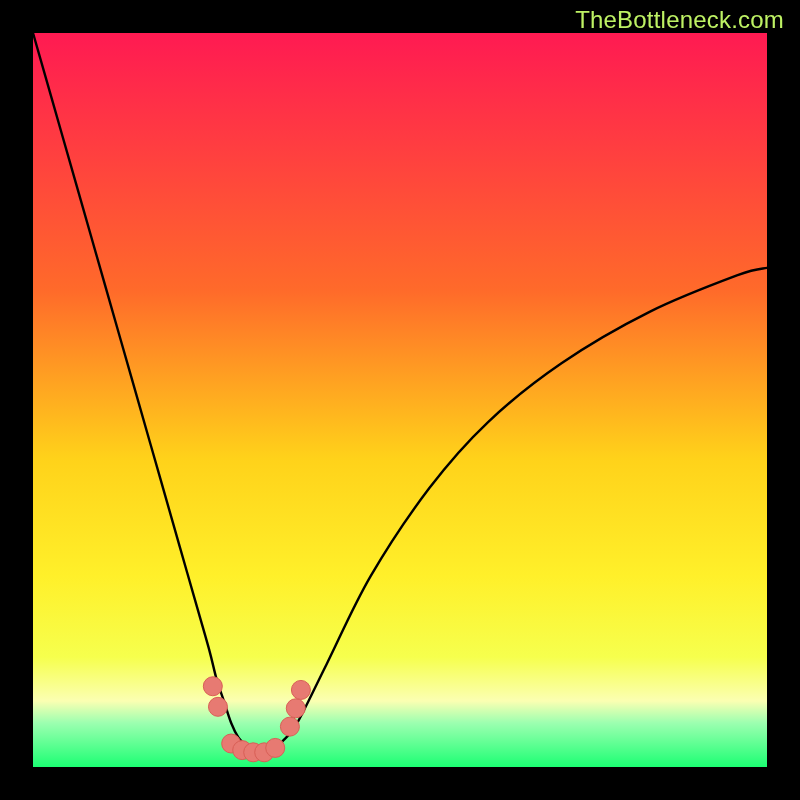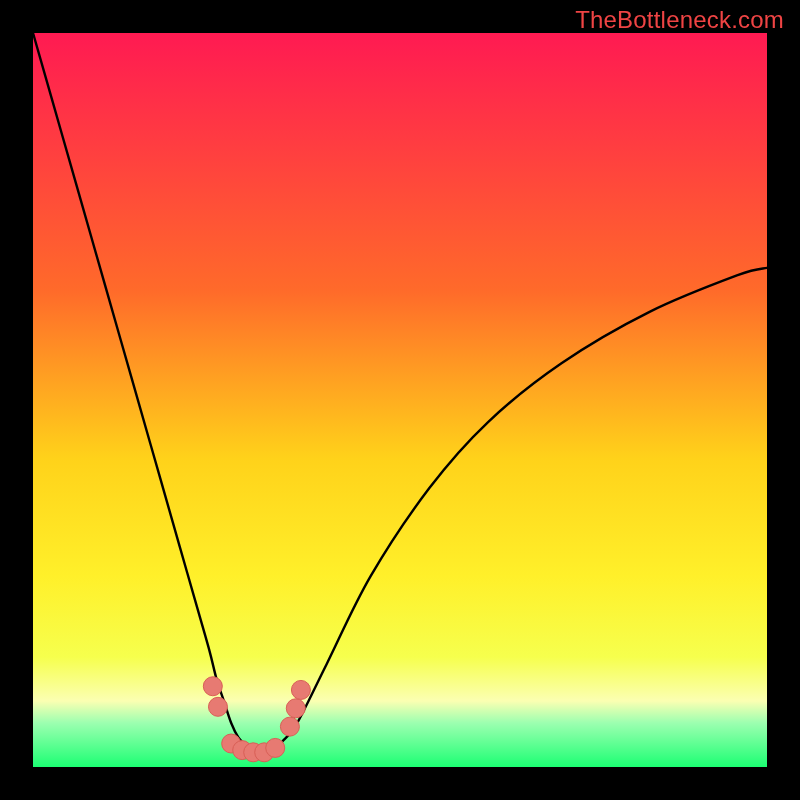--- a/index.html
+++ b/index.html
@@ -15,21 +15,21 @@
     width: 800px;
     height: 800px;
     background: #000;
   }
   .watermark {
     position: absolute;
     top: 6px;
     right: 16px;
     font-family: Arial, Helvetica, sans-serif;
     font-size: 24px;
-    color: #ef4444;
+    color: #bef264;
     letter-spacing: 0.2px;
     z-index: 5;
   }
   .plot {
     position: absolute;
     left: 33px;
     top: 33px;
     width: 734px;
     height: 734px;
   }

